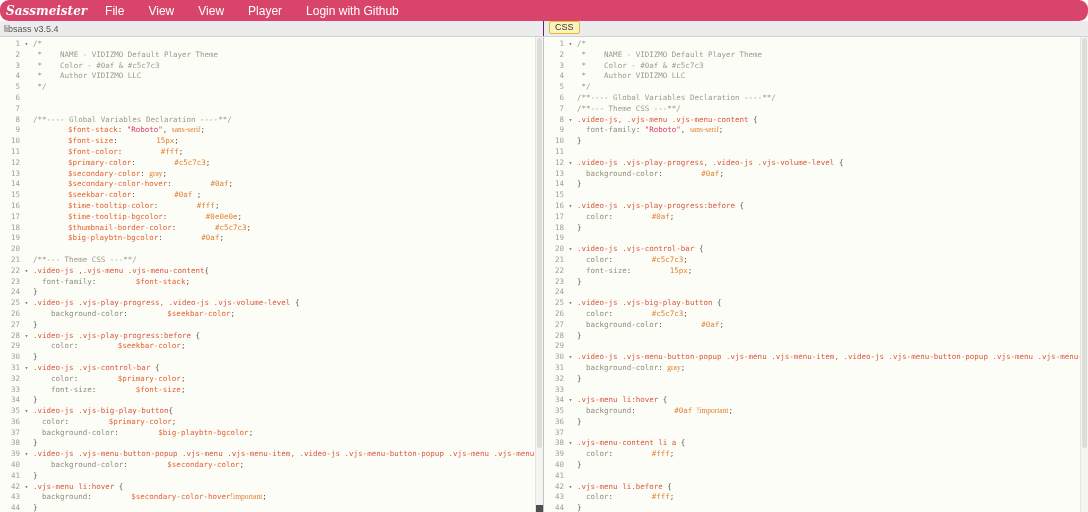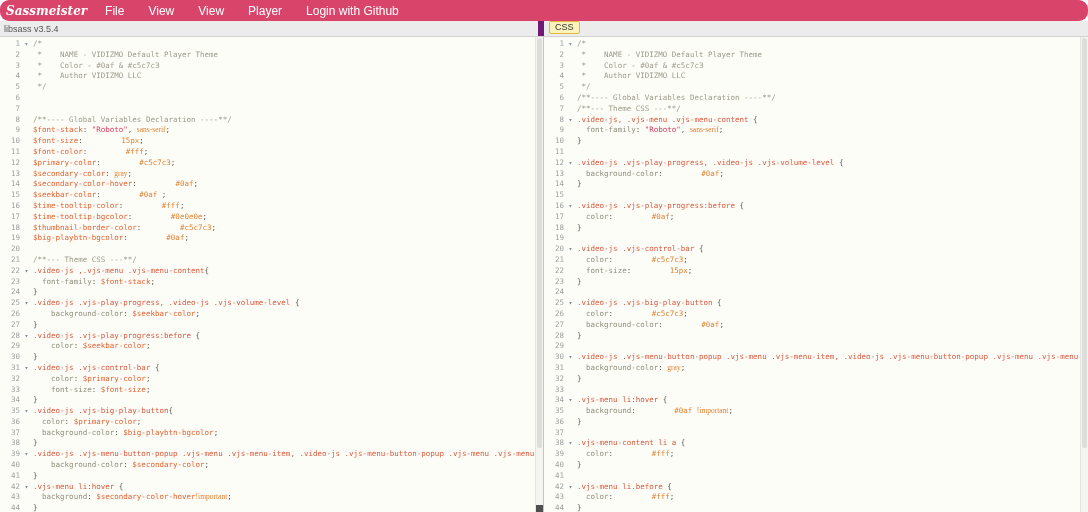--- a/index.html
+++ b/index.html
@@ -9,41 +9,41 @@
   
   .navbar { height:21px; background:#d9446b; display:flex; align-items:center; padding-left:6px;border-radius:9px; }
   .logo { color:#fff; font-family:"DejaVu Serif", serif; font-style:italic; font-weight:bold;
           font-size:12px; margin-right:18px; white-space:nowrap; cursor:pointer; }
   .nav-items { display:flex; align-items:center; }
   .nav-item { color:#fff; font-size:12px; margin-right:24px; cursor:pointer; white-space:nowrap; }
 
   
   .toolbar { height:16px; background:#ececec; border-bottom:1px solid #d2d2d2; display:flex; }
   .toolbar-left { width:544px; flex:none; display:flex; align-items:center; padding-left:4px;
-                  border-right:6px solid #701a75; }
+                  border-right:1px solid #701a75; }
   .toolbar-right { flex:1; display:flex; align-items:flex-start; padding-left:5px; }
   .compiler-label { font-size:9px; color:#555; }
   .css-tab { background:#fbf3bb; border:1px solid #e3b83e; color:#333; font-size:9px;
              padding:0 5px; height:13px; line-height:11px; border-radius:2px; cursor:pointer; }
 
   
   .workspace { display:flex; height:477px; }
   .pane { position:relative; overflow:hidden; background:#fdfdf8; }
   .pane-left { width:544px; flex:none; border-right:1px solid #c4c4c4; }
   .pane-right { width:544px; flex:none; }
   .lines { position:absolute; top:0; left:0; right:0; bottom:0; padding-top:2px; }
   .row { display:flex; height:10.8px; line-height:10.8px;
          font-family:"DejaVu Sans Mono", monospace; font-size:7.5px; }
   .ln { flex:none; width:20px; text-align:right; color:#a0a0a0; }
   .fold { flex:none; width:13px; text-align:center; color:#7d8ea0; font-size:6.5px; cursor:pointer; }
   .code { flex:1; white-space:pre; overflow:hidden; }
 
   
   .tk-c   { color:#9b9a8a; }   
-  .tk-v   { color:#e55f2e; }   
+  .tk-v   { color:#e55f2e;margin-left:35px; }   
   .tk-p   { color:#8e8e7c; }   
   .tk-s   { color:#d43a5f; }   
   .tk-k   { color:#e08030;font-family:Liberation Serif, serif; }   
   .tk-n   { color:#e08030;margin-left:34px; }   
   .tk-sel { color:#d8573d; }   
   .tk-pun { color:#5c5c52; }   
 
   
   .vscroll { position:absolute; top:0; right:0; bottom:0; width:8px;
              background:#f4f4f1; border-left:1px solid #e4e4e0; }

